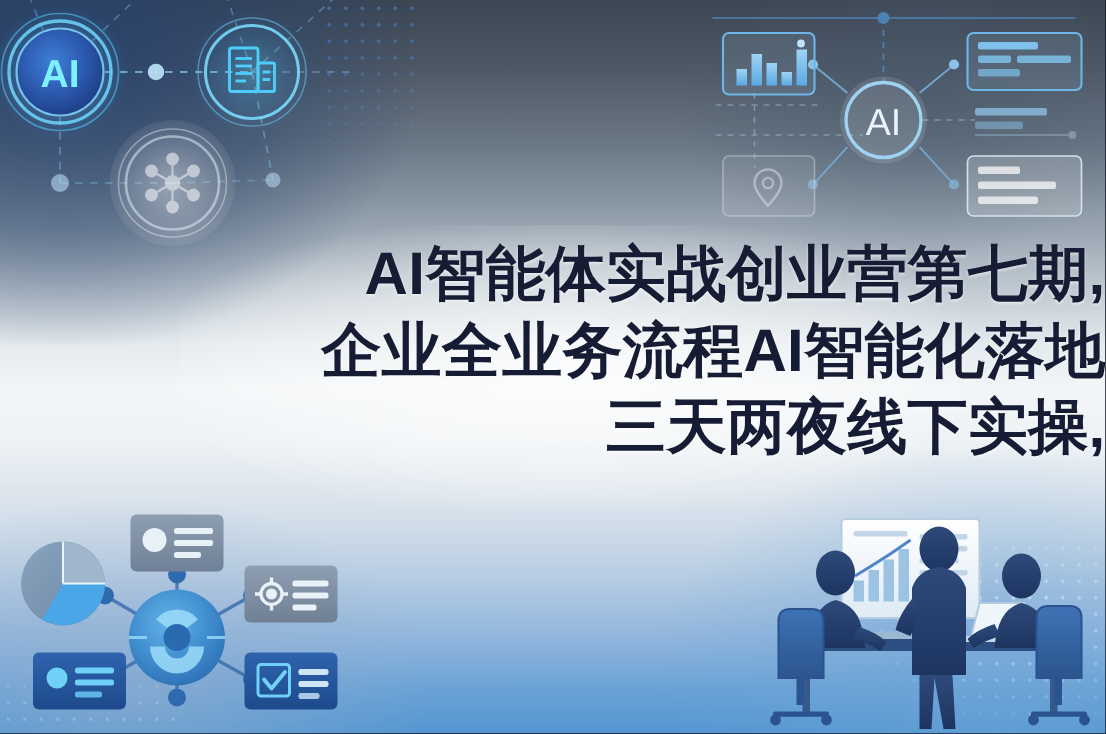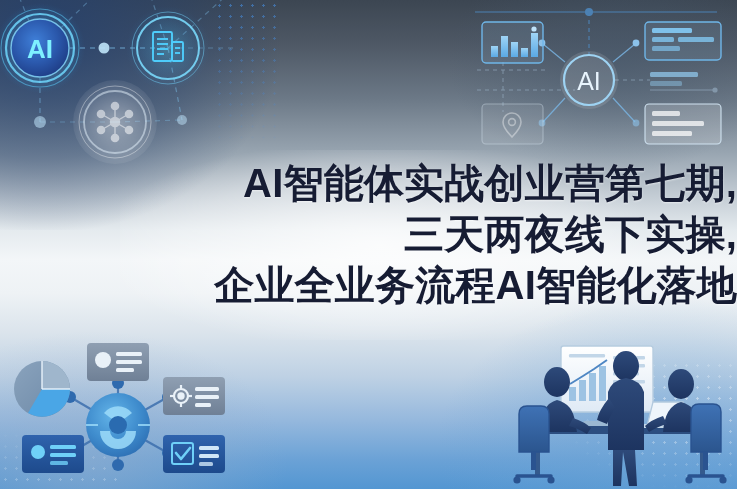--- a/index.html
+++ b/index.html
@@ -464,17 +464,17 @@
       <path d="M196 72 q0-8 8-8 l14 0 q8 0 8 8 l0 40 l-30 0 z" fill="url(#chairBlue)" stroke="#2a5390" stroke-width="1.4"></path>
       <rect x="208" y="112" width="5" height="18" fill="#2a5390"></rect>
       <path d="M194 136 l34 0" stroke="#2a5390" stroke-width="3.5" fill="none" stroke-linecap="round"></path>
       <circle cx="194" cy="140" r="3.6" fill="#2a5390"></circle>
       <circle cx="228" cy="140" r="3.6" fill="#2a5390"></circle>
     </g>
   </svg>
 
   <div id="headline">
     <span class="line">AI智能体实战创业营第七期,</span>
+    <span class="line">企业全业务流程AI智能化落地</span>
     <span class="line">三天两夜线下实操,</span>
-    <span class="line">企业全业务流程AI智能化落地</span>
   </div>
 
 </div>
 
 </body></html>

